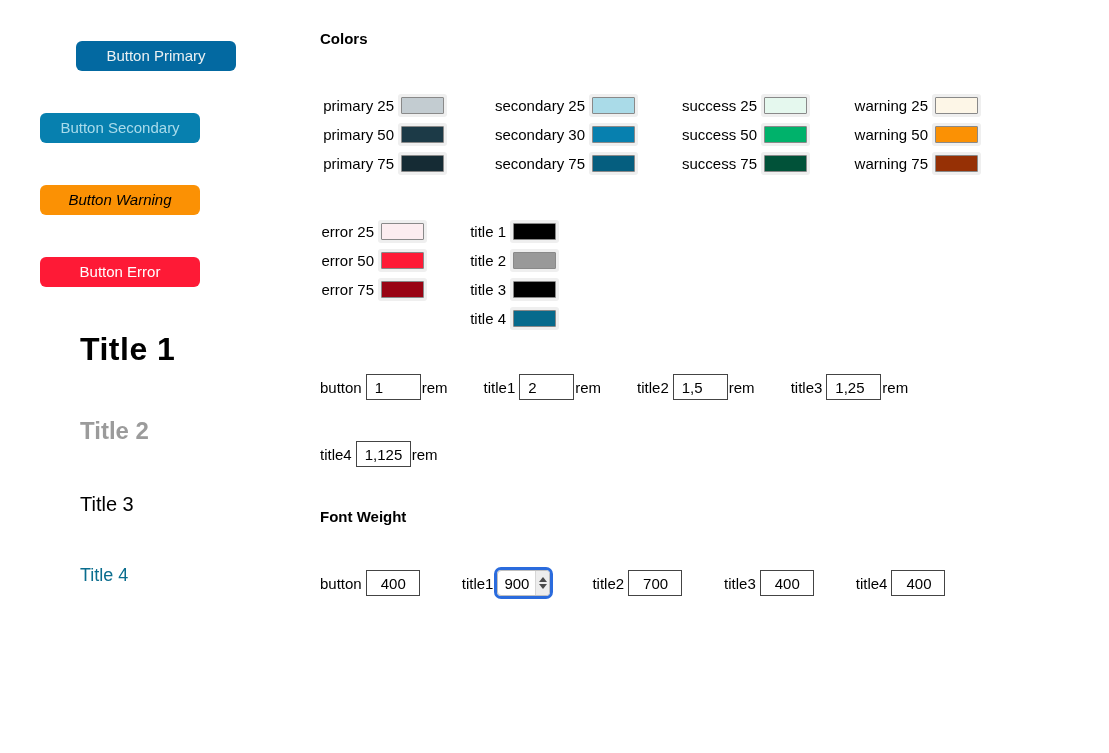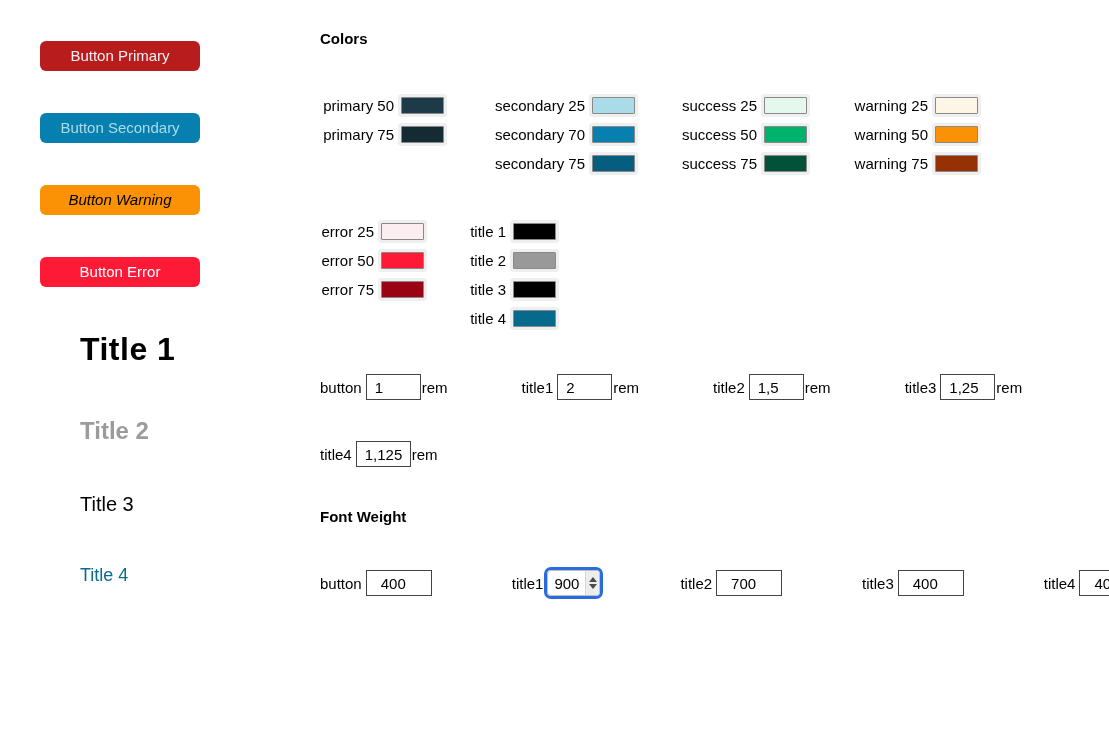--- a/index.html
+++ b/index.html
@@ -34,35 +34,35 @@
   .w78 { width:78px; } .w101 { width:101px; } .w82 { width:82px; }
   .w81 { width:81px; } .w58 { width:58px; } .w46 { width:46px; }
   .well {
     width:49px; height:23px; background:#efefef; border-radius:3px; padding:3px;
     cursor:pointer;
   }
   .well-inner { width:100%; height:100%; border:1px solid #898989; border-radius:1px; }
 
   .fs-heading { margin-top:43px; }
   .fw-heading { margin-top:39px; }
-  .frow { display:flex; align-items:flex-start;gap:38px; }
+  .frow { display:flex; align-items:flex-start; }
   .fs-row1 { margin-top:41px; }
   .fs-row2 { margin-top:41px; }
   .fw-row  { margin-top:43px; }
   .fs-row1 .fgroup + .fgroup { margin-left:36px; }
   .fw-row  .fgroup + .fgroup { margin-left:42px; }
   .fgroup { display:flex; align-items:center; }
   .flabel { margin-right:4px; white-space:nowrap; }
   .funit { margin-left:1px; }
   .num-input {
     height:26px; width:55px; border:1px solid #444; background:#fff;
     font-family:"Liberation Sans", sans-serif; font-size:15px; color:#000;
     padding:0 4px 0 8px; border-radius:0; outline:none;
   }
-  .fw-row .num-input { width:66px;padding-left:14px; }
+  .fw-row .num-input { width:54px;padding-left:14px; }
 
   
   .weight-focus {
     display:inline-flex; align-items:stretch; height:26px; width:53px;
     background:#fff; border:1px solid #c0c0c0; border-radius:4px;
     outline-style:solid; outline-width:3px; outline-offset:0px; overflow:hidden;
   }
   .weight-input-inner {
     border:none; width:37px; padding:0 0 0 6px; font-family:"Liberation Sans", sans-serif;
     font-size:15px; color:#000; outline:none; background:transparent;
@@ -72,61 +72,67 @@
     display:flex; flex-direction:column; align-items:center; justify-content:center;
     gap:2px; cursor:pointer;
   }
   .tri-up { width:0; height:0; border-left:4px solid transparent; border-right:4px solid transparent; border-bottom:5px solid #4a4a4a; }
   .tri-down { width:0; height:0; border-left:4px solid transparent; border-right:4px solid transparent; border-top:5px solid #4a4a4a; }
 </style>
 </head>
 <body>
 
 <div class="sidebar">
-  <button class="sbtn" style="background-color: #b91c1c; color: rgb(236, 241, 243);">Button Primary</button>
+  <button class="sbtn" style="background-color: #0369a1; color: rgb(236, 241, 243); margin-left: 36px;">Button Primary</button>
   <button class="sbtn" style="background-color: rgb(7, 128, 175); color: rgb(169, 219, 235);">Button Secondary</button>
   <button class="sbtn" style="background-color: rgb(251, 145, 4); color: #000000; font-style: italic;">Button Warning</button>
   <button class="sbtn" style="background-color: rgb(254, 26, 54); color: rgb(255, 255, 255);">Button Error</button>
 
   <div class="titles">
     <div class="t1" style="color: rgb(0, 0, 0);">Title 1</div>
     <div class="t2" style="color: rgb(155, 155, 155);">Title 2</div>
     <div class="t3" style="color: rgb(0, 0, 0);">Title 3</div>
     <div class="t4" style="color: rgb(10, 109, 142);">Title 4</div>
   </div>
 </div>
 
 <div class="main">
 
   <div class="heading">Colors</div>
 
   <div class="swatch-grid g1">
     <div class="swcol">
       <div class="swcell">
+        <span class="swlabel w78">primary 25</span>
+        <div class="well">
+            <div class="well-inner" style="background-color: rgb(195, 204, 209);"></div>
+          </div>
+      </div>
+      <div class="swcell">
         <span class="swlabel w78">primary 50</span>
         <div class="well">
             <div class="well-inner" style="background-color: rgb(28, 58, 71);"></div>
           </div>
       </div>
       <div class="swcell">
         <span class="swlabel w78">primary 75</span>
         <div class="well">
             <div class="well-inner" style="background-color: rgb(21, 43, 52);"></div>
           </div>
       </div>
     </div>
     <div class="swcol">
       <div class="swcell">
         <span class="swlabel w101">secondary 25</span>
         <div class="well">
             <div class="well-inner" style="background-color: rgb(170, 219, 232);"></div>
           </div>
       </div>
       <div class="swcell">
-        <span class="swlabel w101">secondary 70</span>
+        <span class="swlabel w101">secondary 30</span>
         <div class="well">
             <div class="well-inner" style="background-color: rgb(7, 128, 175);"></div>
           </div>
       </div>
       <div class="swcell">
         <span class="swlabel w101">secondary 75</span>
         <div class="well">
             <div class="well-inner" style="background-color: rgb(5, 94, 127);"></div>
           </div>
       </div>

